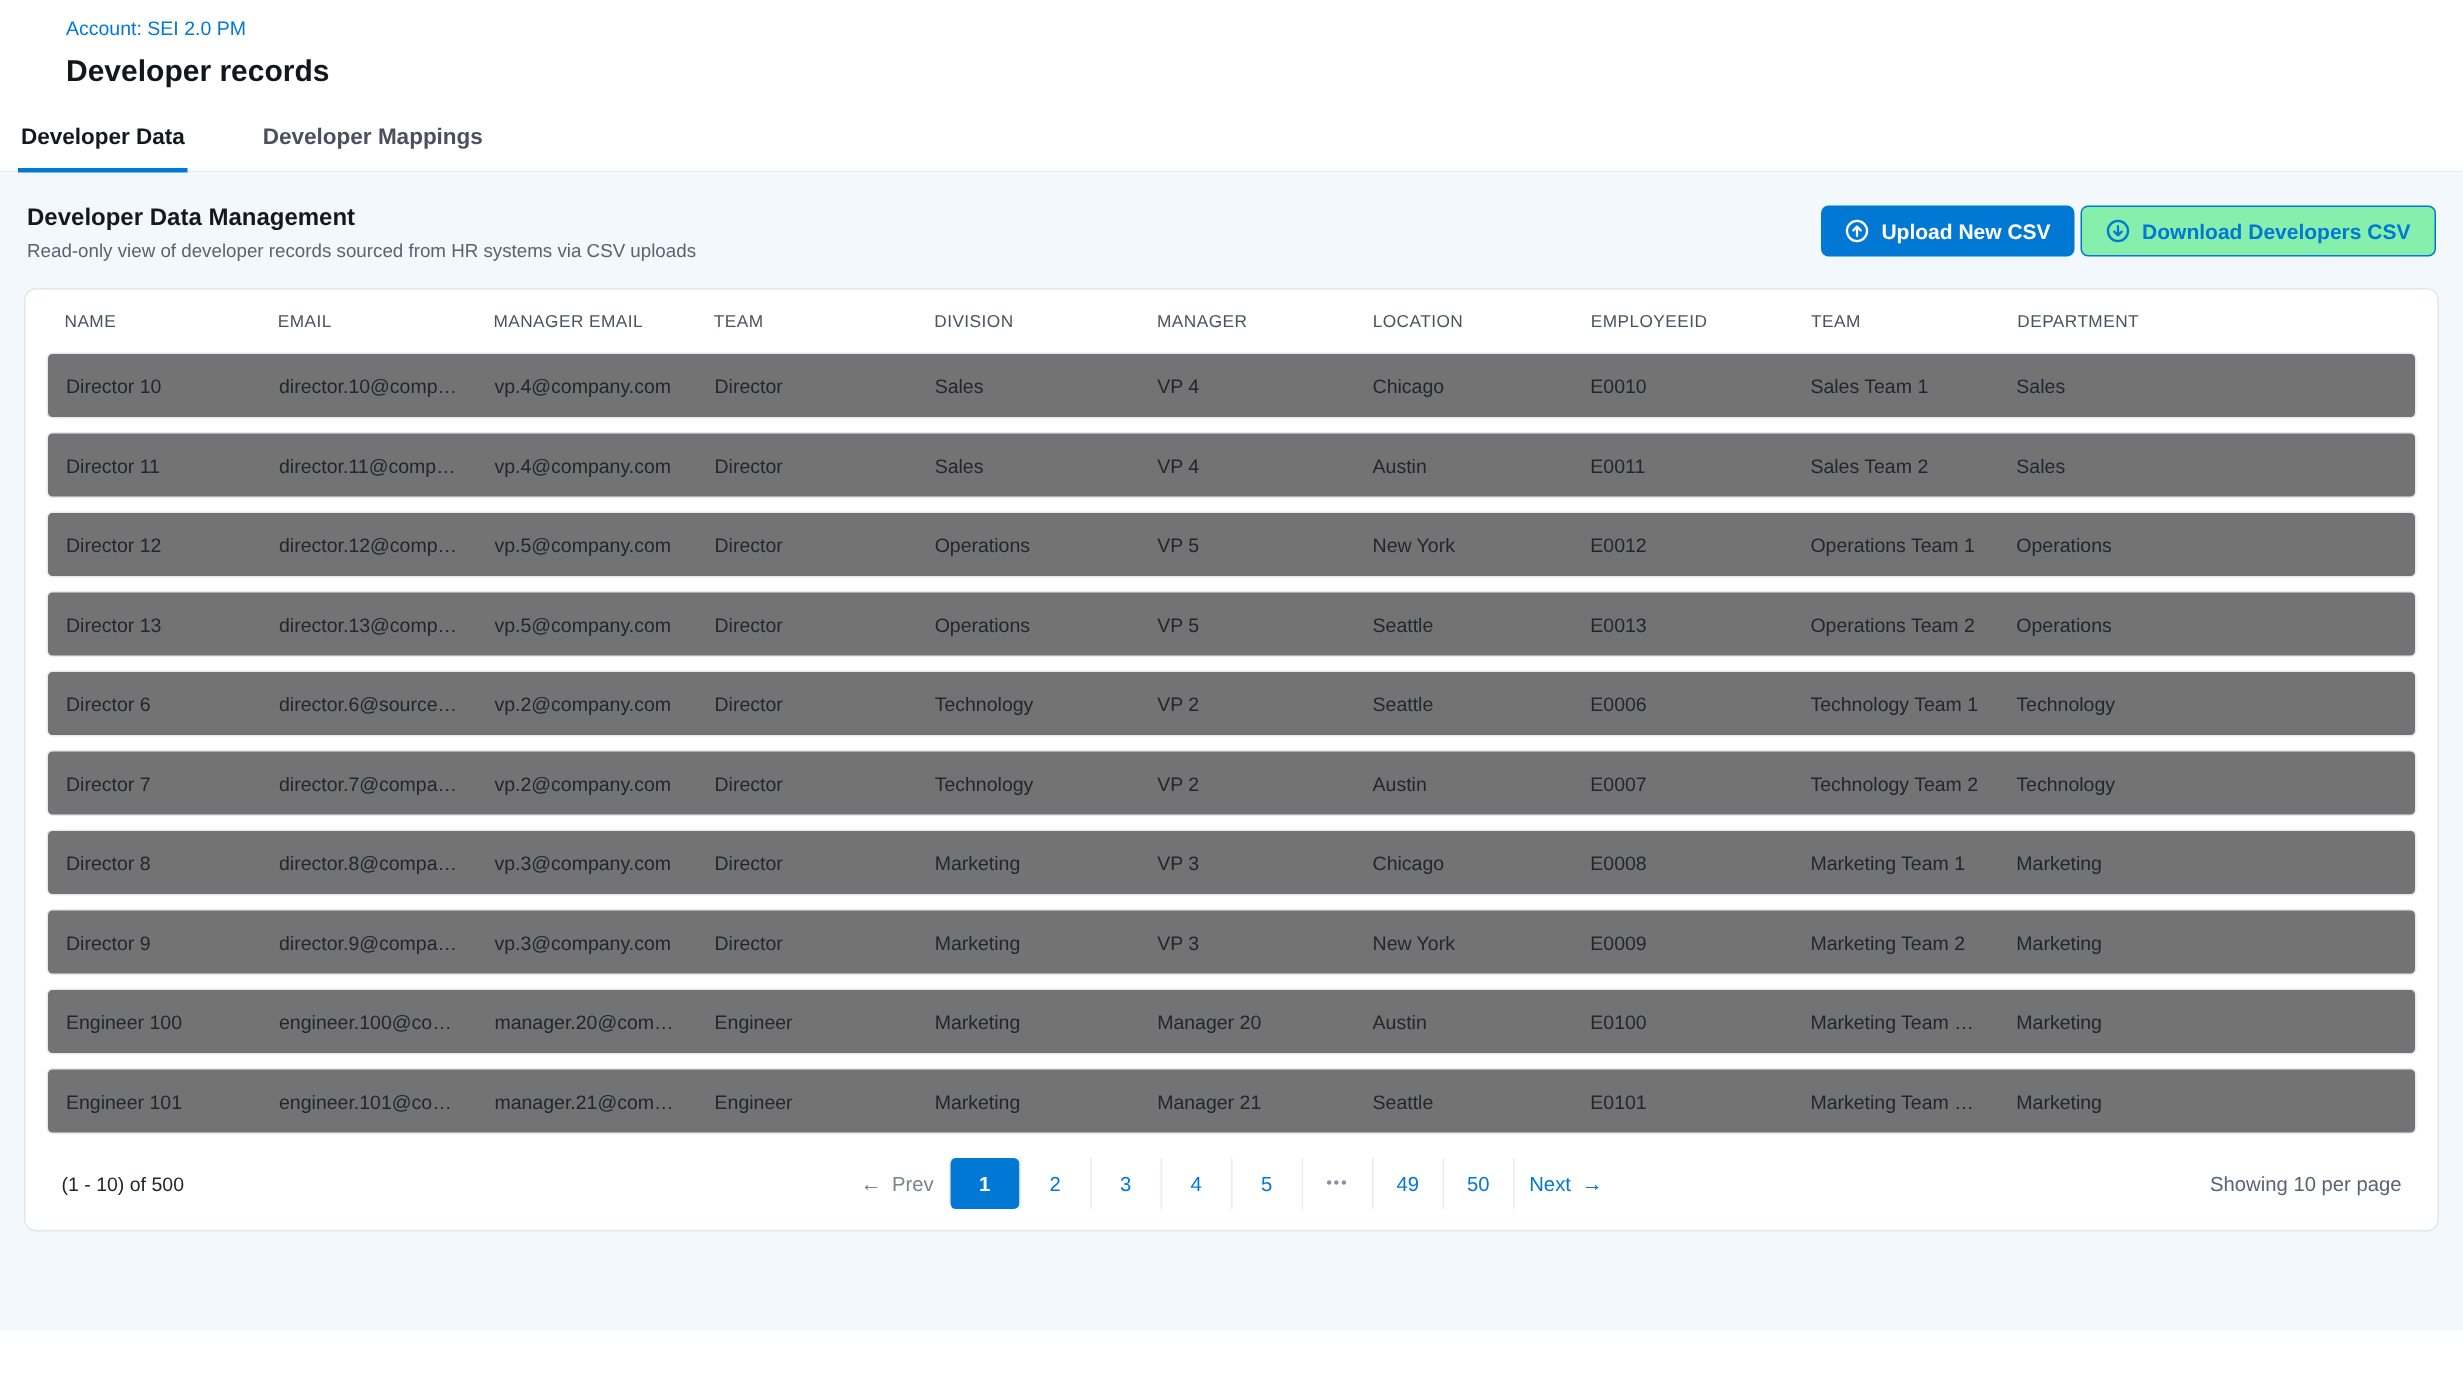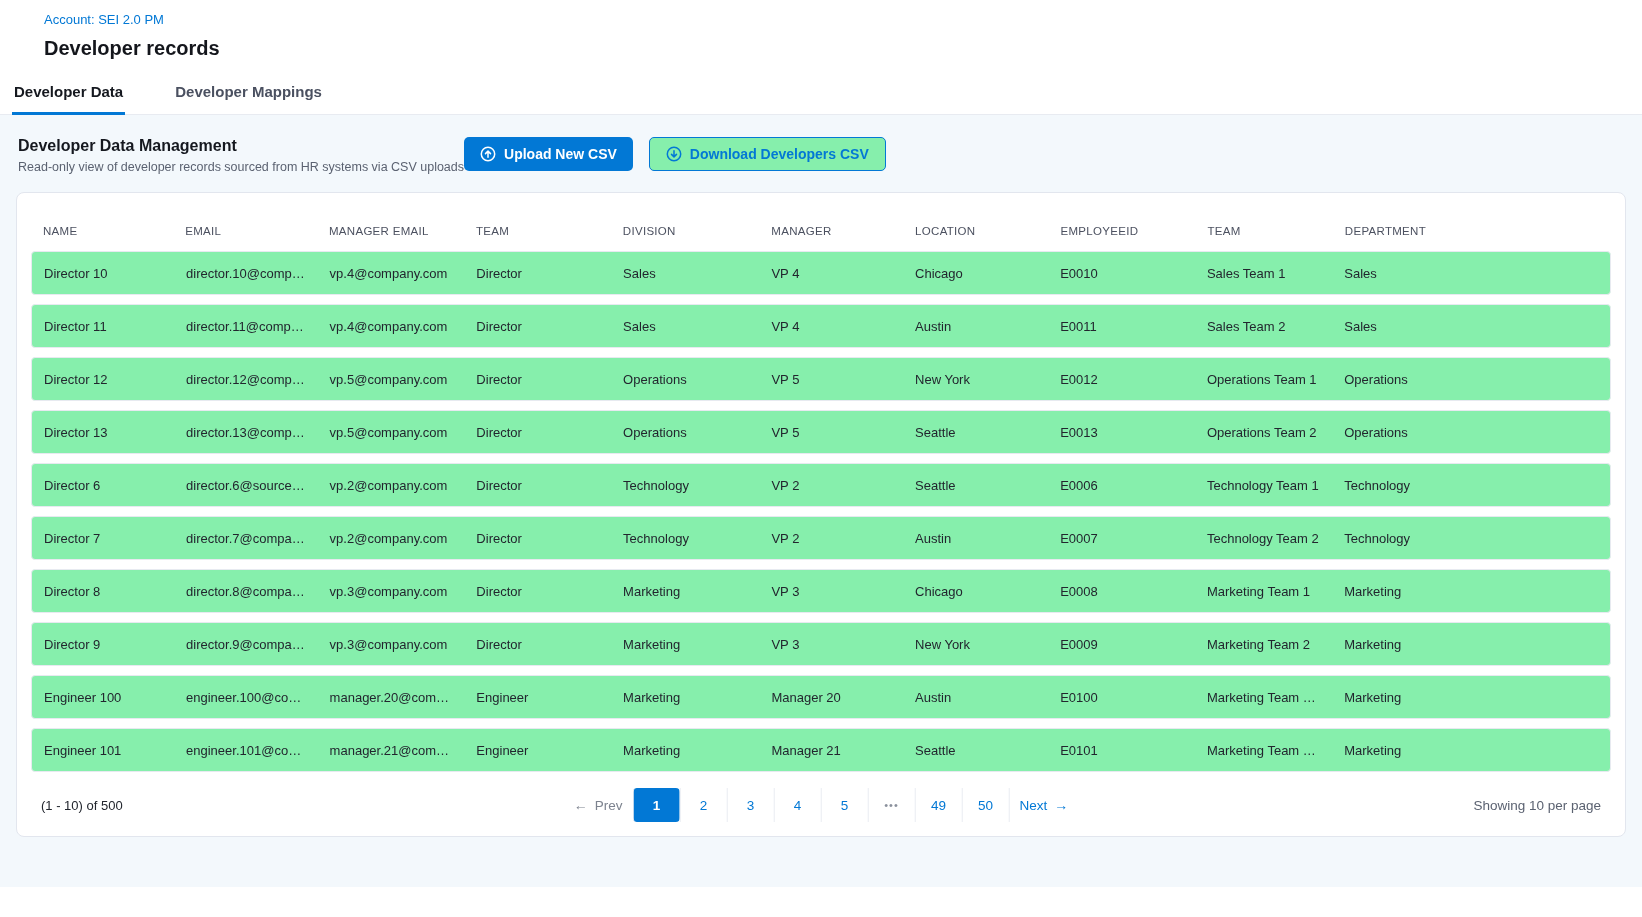--- a/index.html
+++ b/index.html
@@ -53,26 +53,27 @@
   }
 
   
   .section {
     background: var(--section-bg, #f3f8fc);
     padding: 20px 16px 26px;
     min-height: 772px;
   }
   .section-head {
     display: flex;
+    justify-content: space-between;
     align-items: flex-start;
     padding: 2px 2px 18px;
   }
   .section-title { font-size: 16px; font-weight: bold; color: #15181f; }
   .section-sub { margin-top: 5px; font-size: 12.5px; color: #5b6271; }
-  .actions { display: flex; gap: 16px; align-items: center; }
+  .actions { display: flex; gap: 4px; align-items: center; }
   .btn {
     display: inline-flex;
     align-items: center;
     gap: 8px;
     height: 34px;
     padding: 0 16px;
     border-radius: 5px;
     font-family: "Liberation Sans", sans-serif;
     font-size: 14px;
     font-weight: bold;
@@ -86,39 +87,39 @@
     background: #86efac;
     color: var(--accent, #0278d5);
     border: 1.5px solid var(--accent, #0278d5);
   }
 
   
   .card {
     background: #fff;
     border: 1px solid var(--border, #e2e6ee);
     border-radius: 8px;
-    padding: 20px 14px 14px;
+    padding: 4px 14px 14px;
   }
   .grid {
     display: grid;
     grid-template-columns: 9% 9.1% 9.3% 9.3% 9.4% 9.1% 9.2% 9.3% 8.7% 1fr;
     align-items: center;
   }
   .thead .th {
     padding: 12px 12px 14px;
     font-size: 11.5px;
     letter-spacing: 0.3px;
     color: #4c5160;
     white-space: nowrap;
     overflow: hidden;
   }
   .tr {
     border: 1px solid #e7eaf0;
     border-radius: 4px;
-    background: #86efac;
+    background: #737373;
     height: 44px;
     margin-bottom: 9px;
   }
   .td {
     padding: 0 12px;
     font-size: 13px;
     color: #22262e;
     white-space: nowrap;
     overflow: hidden;
     text-overflow: ellipsis;

